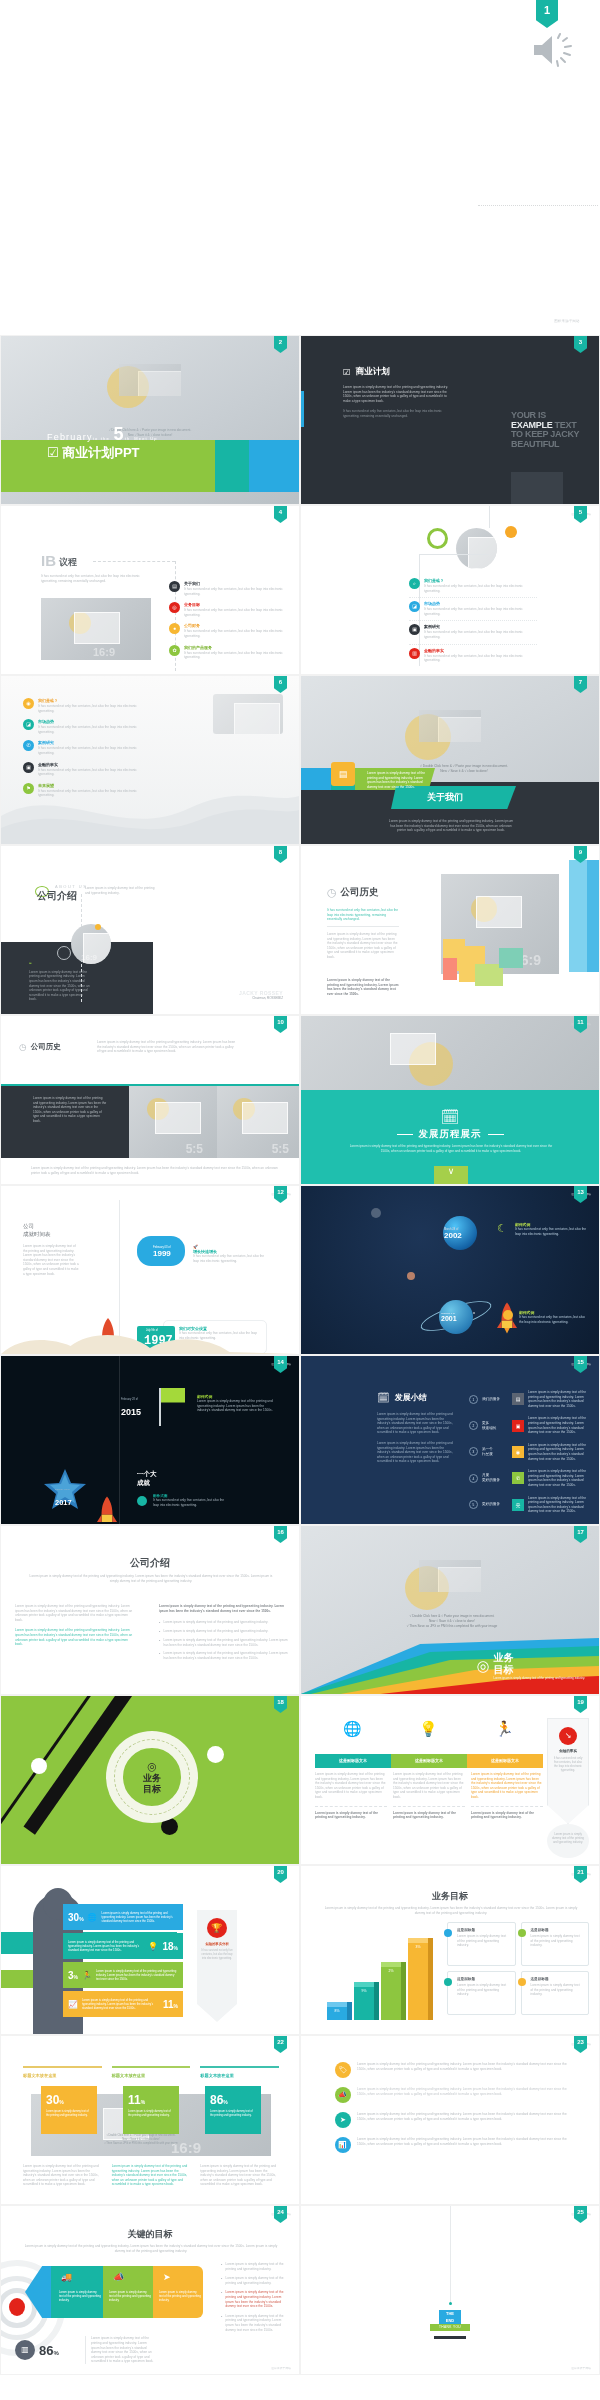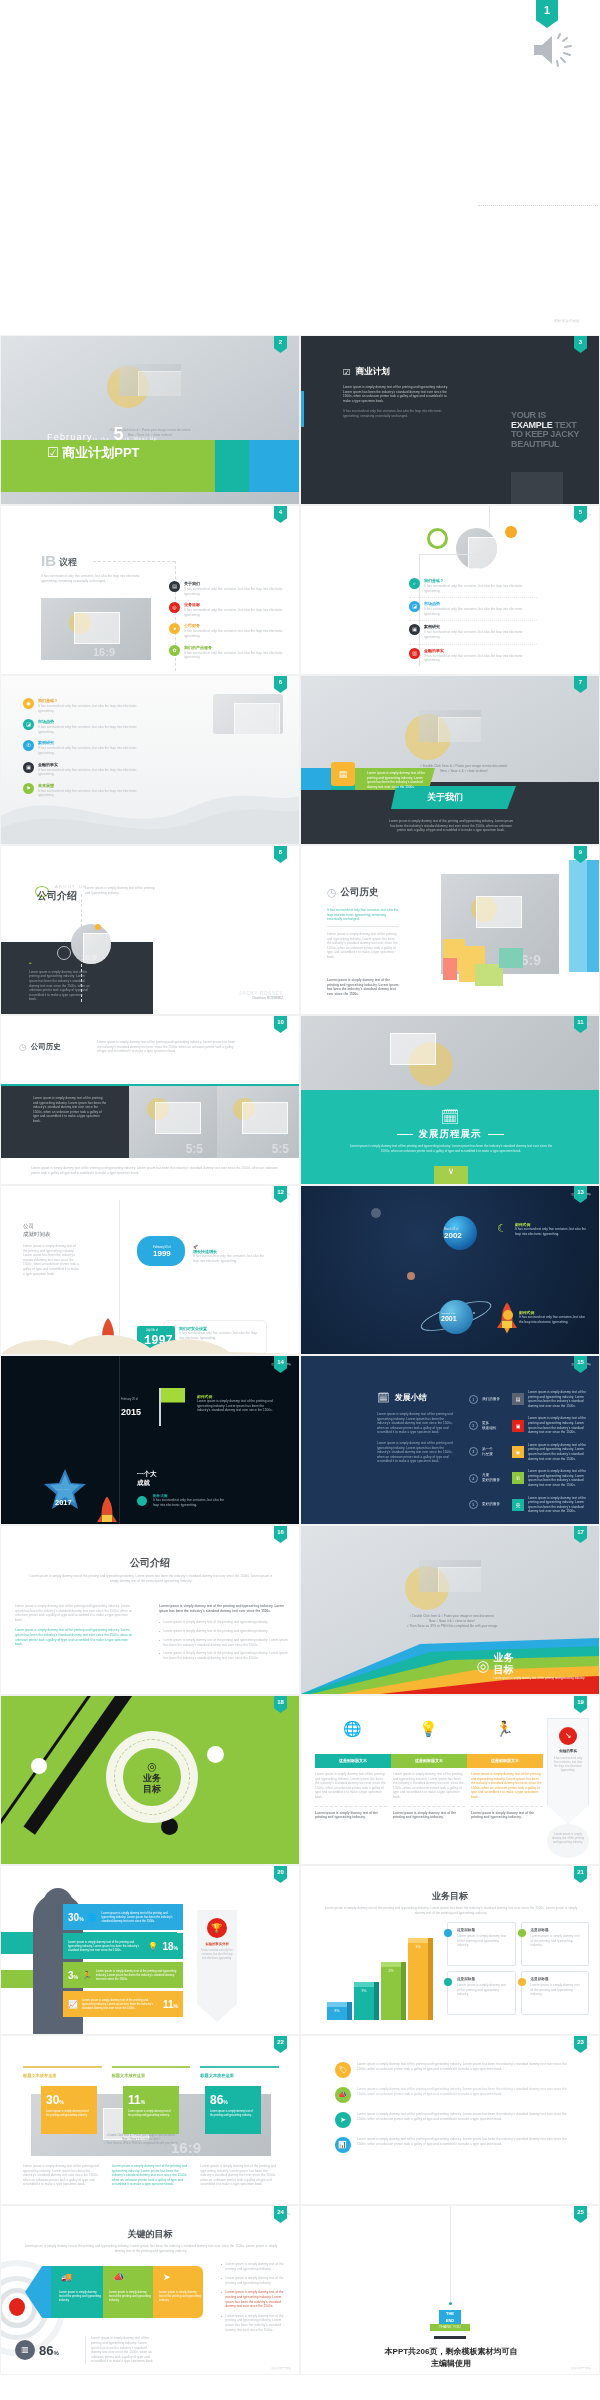--- a/index.html
+++ b/index.html
@@ -1166,17 +1166,16 @@
       <div class="wm">图标来源于网络</div>
       <div class="wm bot">图标来源于网络</div>
       <div class="vl"></div>
       <div class="dot"></div>
       <div class="end">
         <span>THE</span><br>
         <span>END</span>
       </div>
       <div class="thk">THANK YOU</div>
       <div class="ul"></div>
-      <div class="msg"><span>本PPT共206页，剩余模板素材均可自</span><br><span>主编辑使用</span></div>
     </div>
 
   </div>
 </div>
 
 </body></html>

